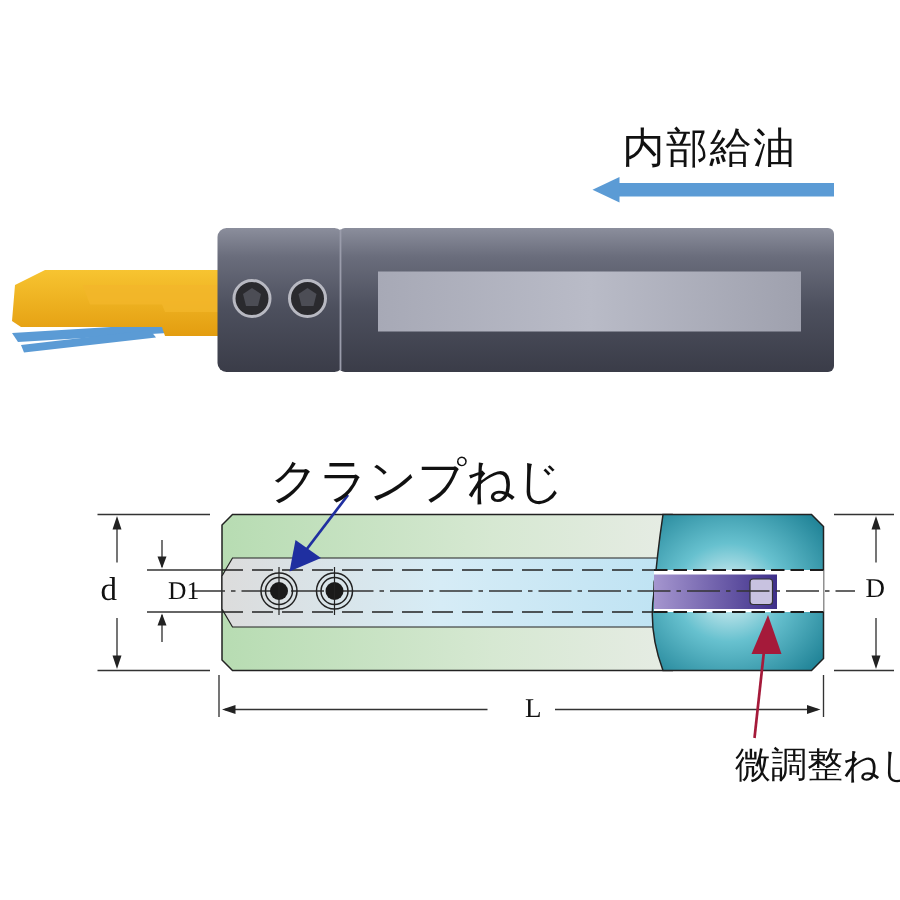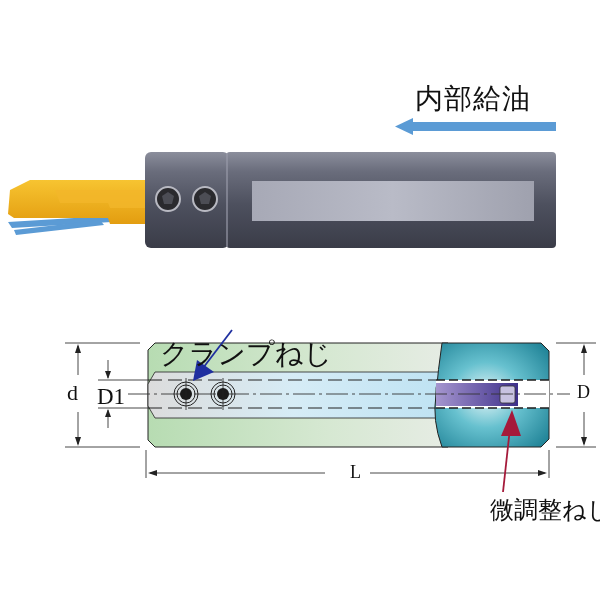--- a/index.html
+++ b/index.html
@@ -147,19 +147,19 @@
     </g>
 
     <g>
       <line x1="503" y1="492" x2="510" y2="428" stroke="#a51a3a" stroke-width="1.8"></line>
       <polygon points="512,410 501,436 521,436" fill="#a51a3a"></polygon>
     </g>
   </g>
 </svg>
 
 <div class="abs label-jp" style="left:415px;top:80px;font-size:28px;letter-spacing:1px;">内部給油</div>
-<div class="abs label-jp" style="left:160px;top:299px;font-size:28px;margin-top:36px;">クランプねじ</div>
+<div class="abs label-jp" style="left:180px;top:299px;font-size:32px;">クランプねじ</div>
 <div class="abs label-jp" style="left:446px;top:494px;font-size:24px;margin-left:44px;">微調整ねじ</div>
 
 <div class="abs label-serif" style="left:67px;top:380px;font-size:22px;">d</div>
-<div class="abs label-serif" style="left:97px;top:384px;font-size:23px;">D1</div>
+<div class="abs label-serif" style="left:112px;top:384px;font-size:17px;">D1</div>
 <div class="abs label-serif" style="left:577px;top:382px;font-size:18px;">D</div>
 <div class="abs label-serif" style="left:350px;top:462px;font-size:18px;">L</div>
 
 </body></html>

